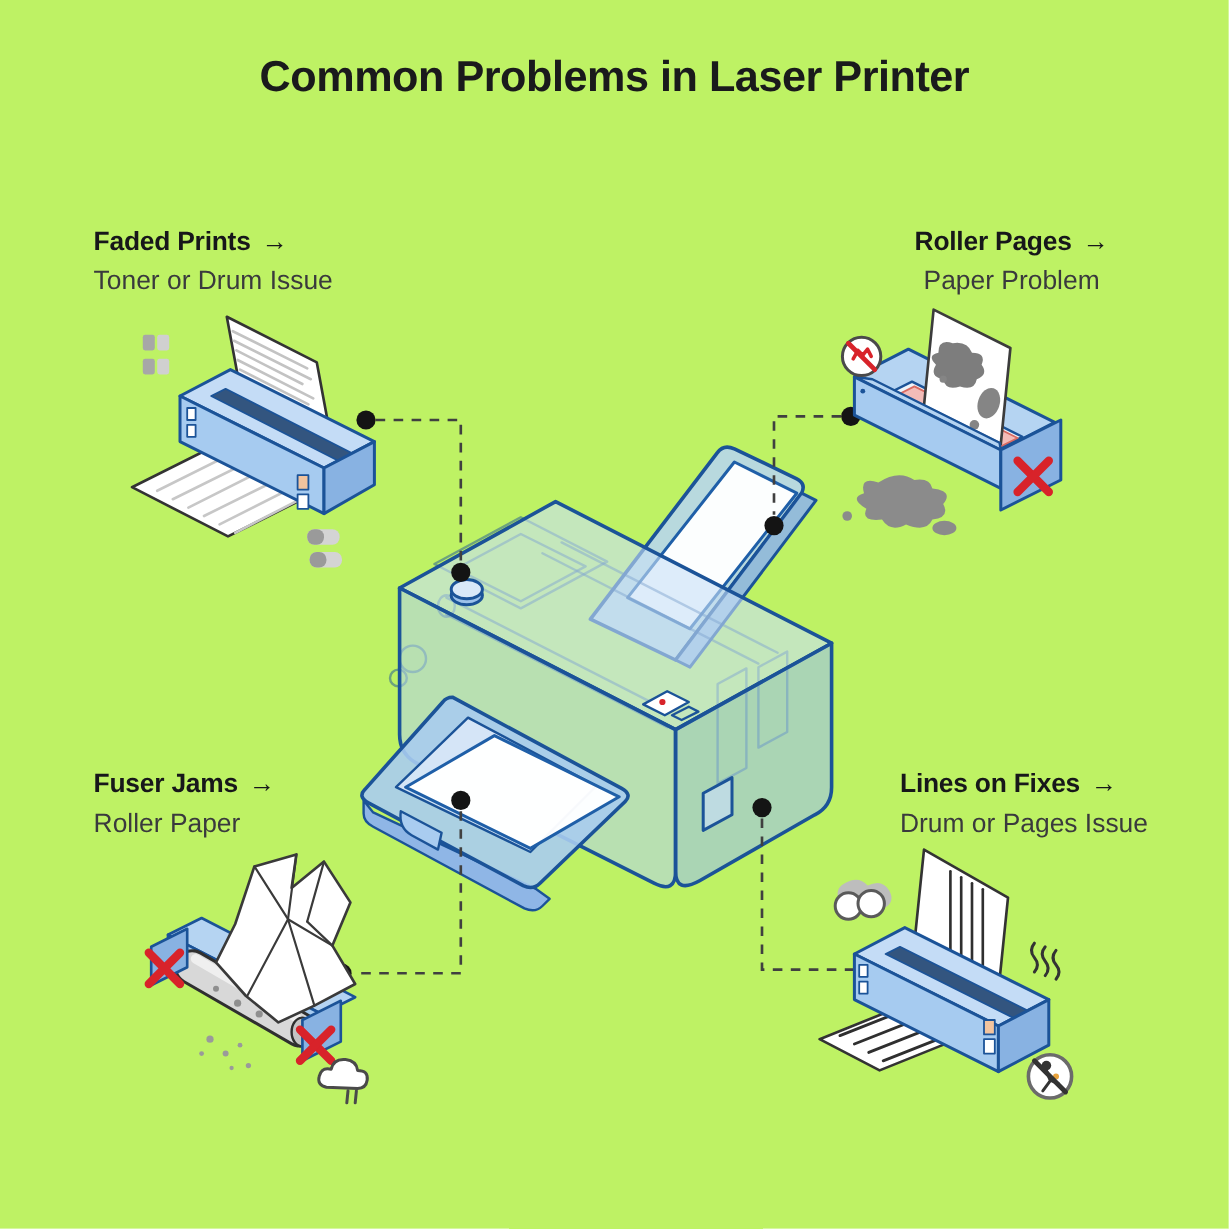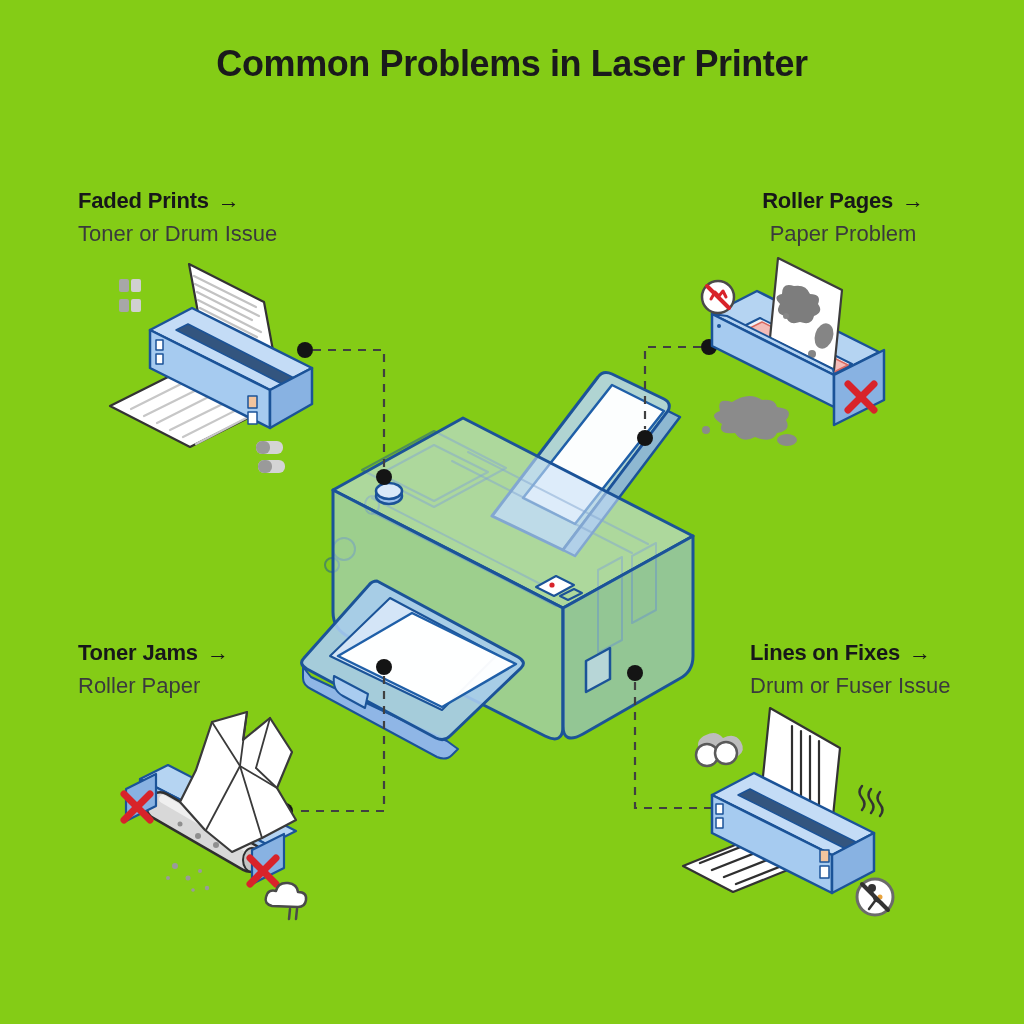--- a/index.html
+++ b/index.html
@@ -1,16 +1,16 @@
 <!DOCTYPE html>
 <html><head>
 <meta charset="utf-8">
 <style>
   html,body { margin:0; padding:0; background:#fff; }
-  .canvas { position:relative; width:1024px; height:1024px; background:#84cc16;
+  .canvas { position:relative; width:1024px; height:1024px; background:#bef264;
             font-family:"Liberation Sans","DejaVu Sans",sans-serif; overflow:hidden; }
   .title { position:absolute; top:40px; left:0; width:100%; text-align:center;
            font-size:36px; font-weight:700; color:#1a1a1c; line-height:1.33;
            letter-spacing:-0.4px; margin:0; }
   .title span { display:block; }
   .callout { position:absolute; }
   .co-head { font-size:22px; font-weight:700; color:#17171a; letter-spacing:-0.2px; white-space:nowrap; }
   .co-head .arrow { font-weight:400; margin-left:9px; }
   .co-sub { font-size:22px; font-weight:400; color:#3a3a3d; margin-top:7px; white-space:nowrap; }
   .tl { left:78px;  top:188px; }
@@ -32,27 +32,27 @@
     <div class="co-head"><span>Faded Prints</span><span class="arrow">→</span></div>
     <div class="co-sub">Toner or Drum Issue</div>
   </div>
 
   <div class="callout tr">
     <div class="co-head"><span>Roller Pages</span><span class="arrow">→</span></div>
     <div class="co-sub">Paper Problem</div>
   </div>
 
   <div class="callout bl">
-    <div class="co-head"><span>Toner Jams</span><span class="arrow">→</span></div>
+    <div class="co-head"><span>Fuser Jams</span><span class="arrow">→</span></div>
     <div class="co-sub">Roller Paper</div>
   </div>
 
   <div class="callout br">
     <div class="co-head"><span>Lines on Fixes</span><span class="arrow">→</span></div>
-    <div class="co-sub">Drum or Fuser Issue</div>
+    <div class="co-sub">Drum or Pages Issue</div>
   </div>
 
   <svg class="scene" viewBox="0 0 1024 1024">
 
     <g stroke-linejoin="round" stroke-linecap="round">
 
       <g>
         <path d="M 492,516 L 598,377 Q 603,370 612,374 L 664,399 Q 672,403 668,411 L 563,550 Z" fill="#b7d5f3" fill-opacity="0.85" stroke="#1b5398" stroke-width="3"></path>
         <path d="M 668,411 L 680,417 L 575,556 L 563,550 Z" fill="#8fb6e6" fill-opacity="0.9" stroke="#1b5398" stroke-width="2.5"></path>
         <path d="M 523,498 L 612,385 L 664,411 L 575,524 Z" fill="#ffffff" fill-opacity="0.96" stroke="#1f5fa8" stroke-width="2.5"></path>

